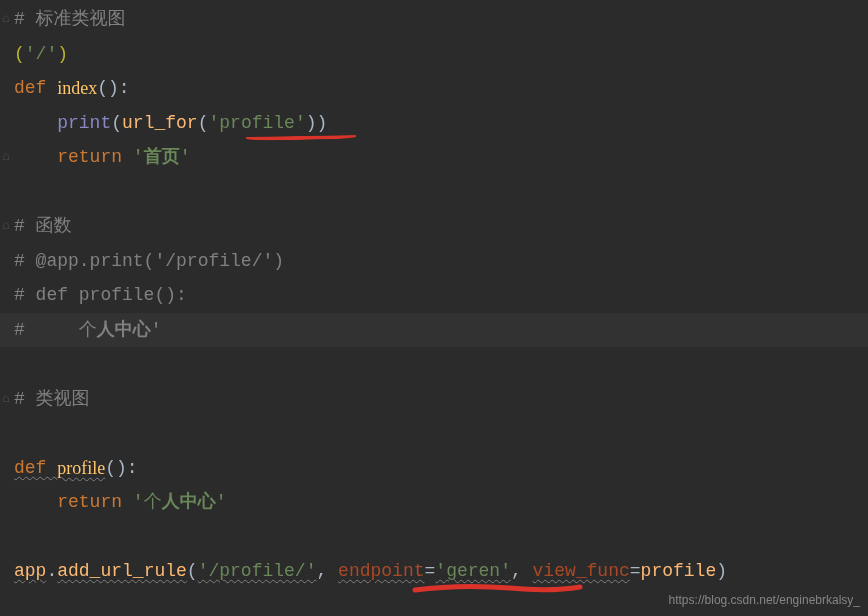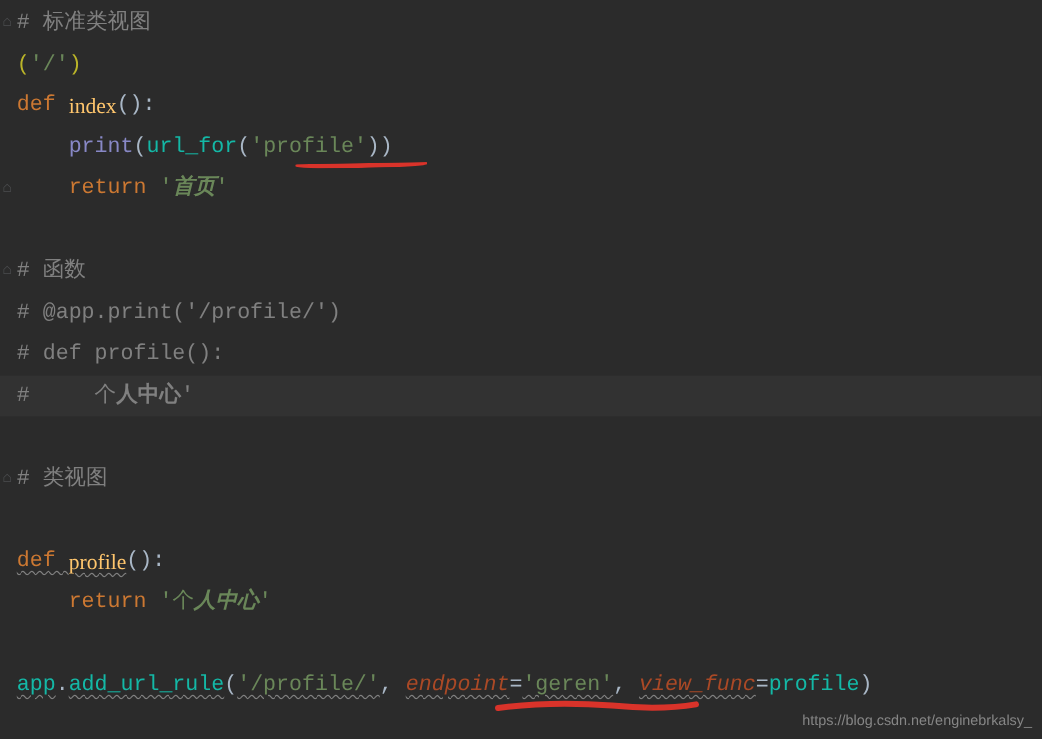--- a/index.html
+++ b/index.html
@@ -34,24 +34,24 @@
     }
     .highlighted {
       background: #323232;
     }
     .comment { color: #808080; }
     .decorator { color: #bbb529; }
     .keyword { color: #cc7832; }
     .funcname { color: #ffc66d; font-family: Liberation Serif, serif; }
     .builtin { color: #8888c6; }
     .string { color: #6a8759; }
-    .param { color: #aa4926; font-style: italic; }
-    .identifier { color: #14b8a6; }
+    .param { color: #aa4926; }
+    .identifier { color: #fdba74; }
     .punct { color: #a9b7c6; }
-    .cjk-bold { font-weight: bold; color: #6a8759; font-style: italic; }
+    .cjk-bold { font-weight: bold; color: #6a8759; }
     .wavy-under {
       text-decoration: wavy underline #808080;
       text-decoration-thickness: 1px;
       text-underline-offset: 3px;
     }
     .red-underline {
       position: absolute;
       height: 6px;
       border-bottom: 4px solid #d9332a;
       border-radius: 40%;

